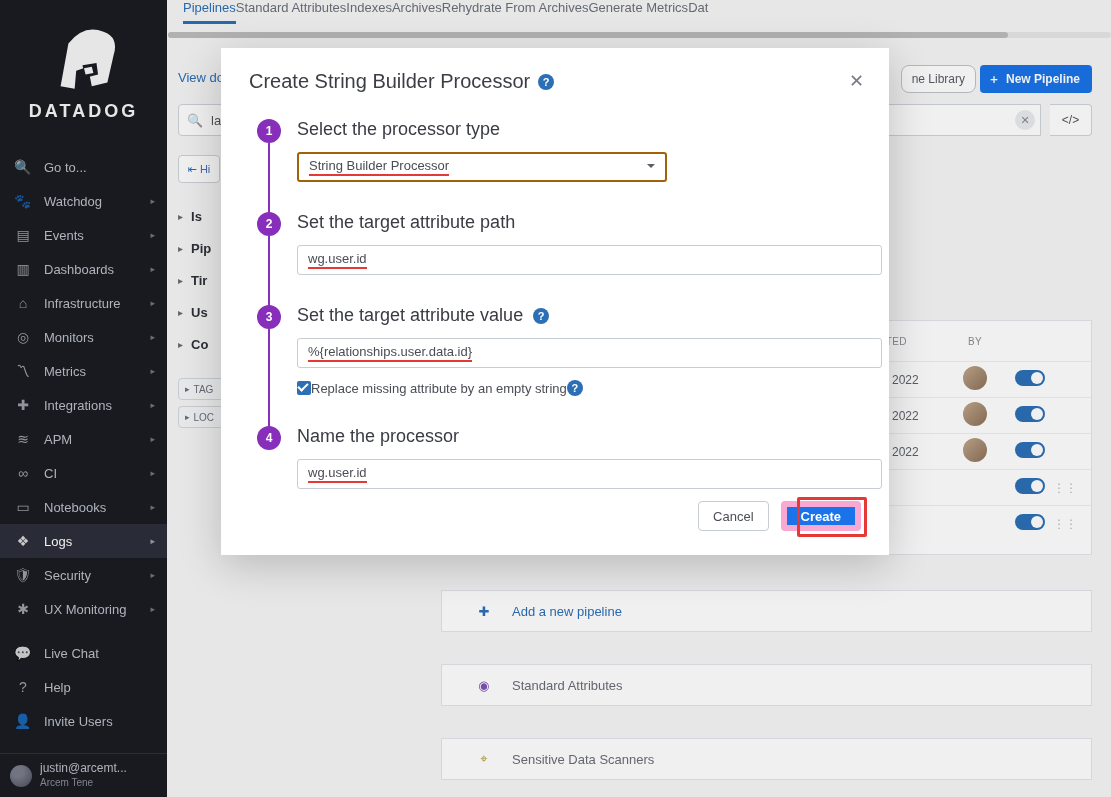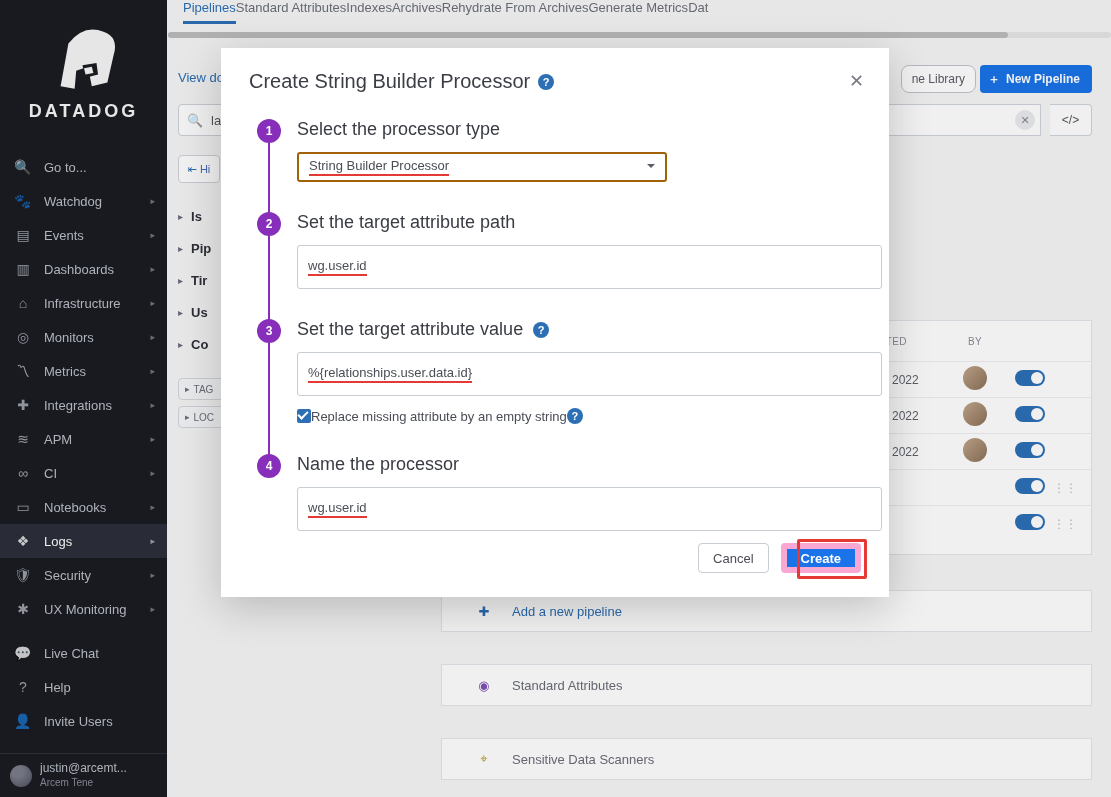--- a/index.html
+++ b/index.html
@@ -87,21 +87,21 @@
 .step:last-child { margin-bottom: 12px; }
 .step-num { position: absolute; left: 8px; top: 0; width: 24px; height: 24px; border-radius: 50%; background: #872fbb; color: #fff; display: flex; align-items: center; justify-content: center; font-size: 12px; font-weight: 600; }
 .step-line { position: absolute; left: 19px; top: 24px; bottom: -38px; width: 2px; background: #872fbb; }
 .step:last-child .step-line { display:none; }
 .step-title { font-size: 18px; color: #3a3c44; font-weight: 400; margin-bottom: 12px; display: flex; align-items: center; gap: 10px; }
 
 .select-box { position:relative; width: 370px; height: 30px; border: 2px solid #a16207; border-radius: 3px; display: flex; align-items: center; padding: 0 10px; font-size: 13px; color: #4a4d55; }
 .select-box .caret { position: absolute; right: 10px; top: 10px; border: 4px solid transparent; border-top-color: #5a5d66; }
 .underline-red { border-bottom: 2px solid #e53935; display:inline-block; padding-bottom:1px;}
 
-.text-input { width: 585px; height: 44px; border: 1px solid #c8ccd3; border-radius: 3px; padding: 0 10px; font-size: 13px; color: #4a4d55; background: #fff; display: flex; align-items: center;}
+.text-input { width: 585px; height: 30px; border: 1px solid #c8ccd3; border-radius: 3px; padding: 0 10px; font-size: 13px; color: #4a4d55; background: #fff; display: flex; align-items: center;}
 .checkbox-row { margin-top: 12px; display: flex; align-items: center; font-size: 13px; color: #4a4d55; }
 .chk { width: 14px; height: 14px; background: #2c6fb5; border-radius: 2px; position: relative; }
 .chk::after { content: ""; position: absolute; left: 3px; top: 0px; width: 4px; height: 8px; border: solid #fff; border-width: 0 2px 2px 0; transform: rotate(45deg); }
 
 .modal-footer { display: flex; justify-content: flex-end; gap: 12px; margin-top: 6px; }
 .btn { height: 30px; padding: 0 14px; border-radius: 4px; font-size: 13px; cursor: pointer; display: inline-flex; align-items: center; }
 .btn-default { background: #fff; border: 1px solid #c8ccd3; color: #4a4d55; }
 .btn-primary { background: #1a73e8; border: 6px solid #f9a8d4; color: #fff; font-weight: 600; }
 .create-highlight { position: absolute; right: 22px; bottom: 18px; width: 70px; height: 40px; border: 3px solid #e53935; border-radius: 2px; pointer-events:none; }
 </style>

